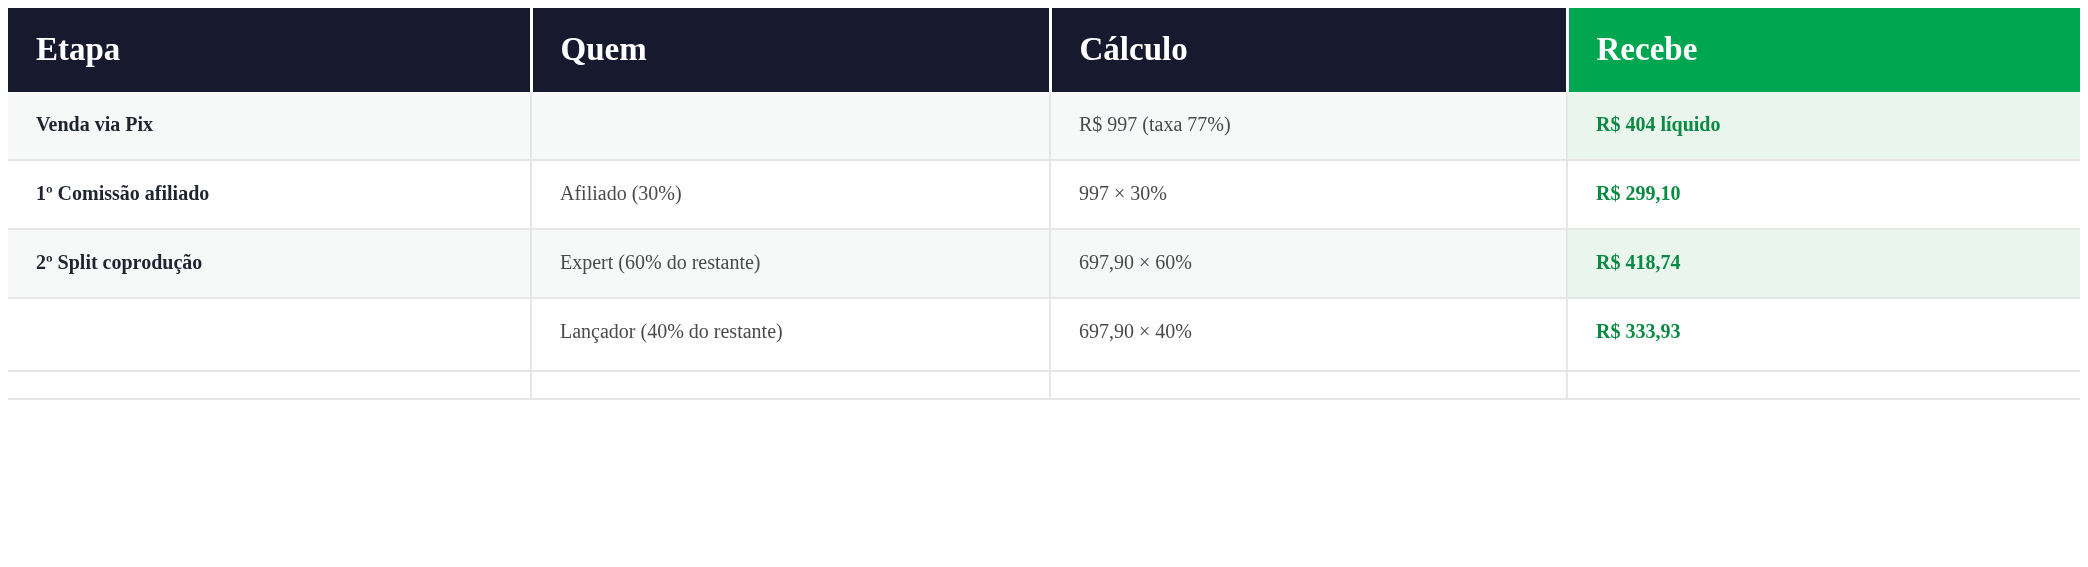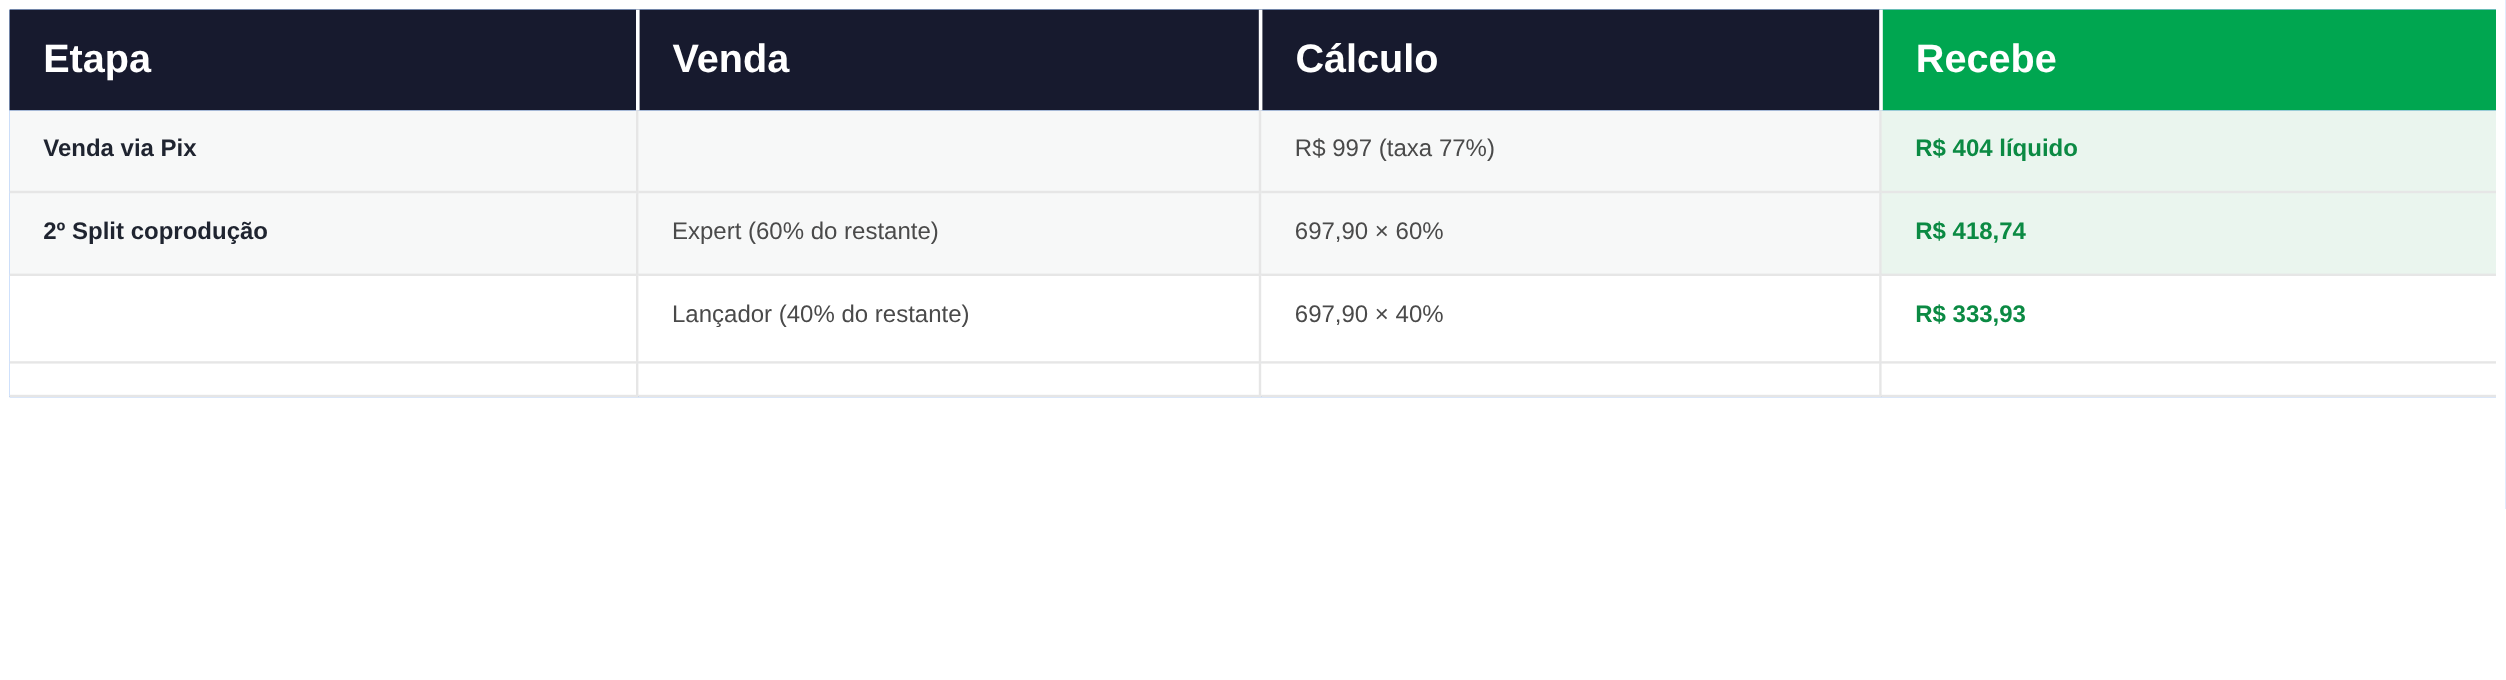--- a/index.html
+++ b/index.html
@@ -14,21 +14,22 @@
     overflow: hidden;
   }
   .table-wrap {
     padding: 8px 0 0 8px;
     box-sizing: border-box;
   }
   table.calc-table {
     border-collapse: collapse;
     table-layout: fixed;
     width: 2072px;
-    background: #3b82f6;
+    background: #e5e5e5;
+    font-family: Liberation Serif, serif;
   }
   table.calc-table col.c0 { width: 523px; }
   table.calc-table col.c1 { width: 519px; }
   table.calc-table col.c2 { width: 517px; }
   table.calc-table col.c3 { width: 513px; }
 
   thead th {
     background: #171a2e;
     color: #ffffff;
     text-align: left;
@@ -83,31 +84,37 @@
   <table class="calc-table">
     <colgroup>
       <col class="c0">
       <col class="c1">
       <col class="c2">
       <col class="c3">
     </colgroup>
     <thead>
       <tr>
         <th>Etapa</th>
-        <th>Venda</th>
+        <th>Quem</th>
         <th>Cálculo</th>
         <th class="accent">Recebe</th>
       </tr>
     </thead>
     <tbody>
       <tr class="alt">
         <td class="stage">Venda via Pix</td>
         <td></td>
         <td>R$ 997 (taxa 77%)</td>
         <td class="amount">R$ 404 líquido</td>
+      </tr>
+      <tr>
+        <td class="stage">1º Comissão afiliado</td>
+        <td>Afiliado (30%)</td>
+        <td>997 × 30%</td>
+        <td class="amount">R$ 299,10</td>
       </tr>
       <tr class="alt">
         <td class="stage">2º Split coprodução</td>
         <td>Expert (60% do restante)</td>
         <td>697,90 × 60%</td>
         <td class="amount">R$ 418,74</td>
       </tr>
       <tr class="tall">
         <td class="stage"></td>
         <td>Lançador (40% do restante)</td>

